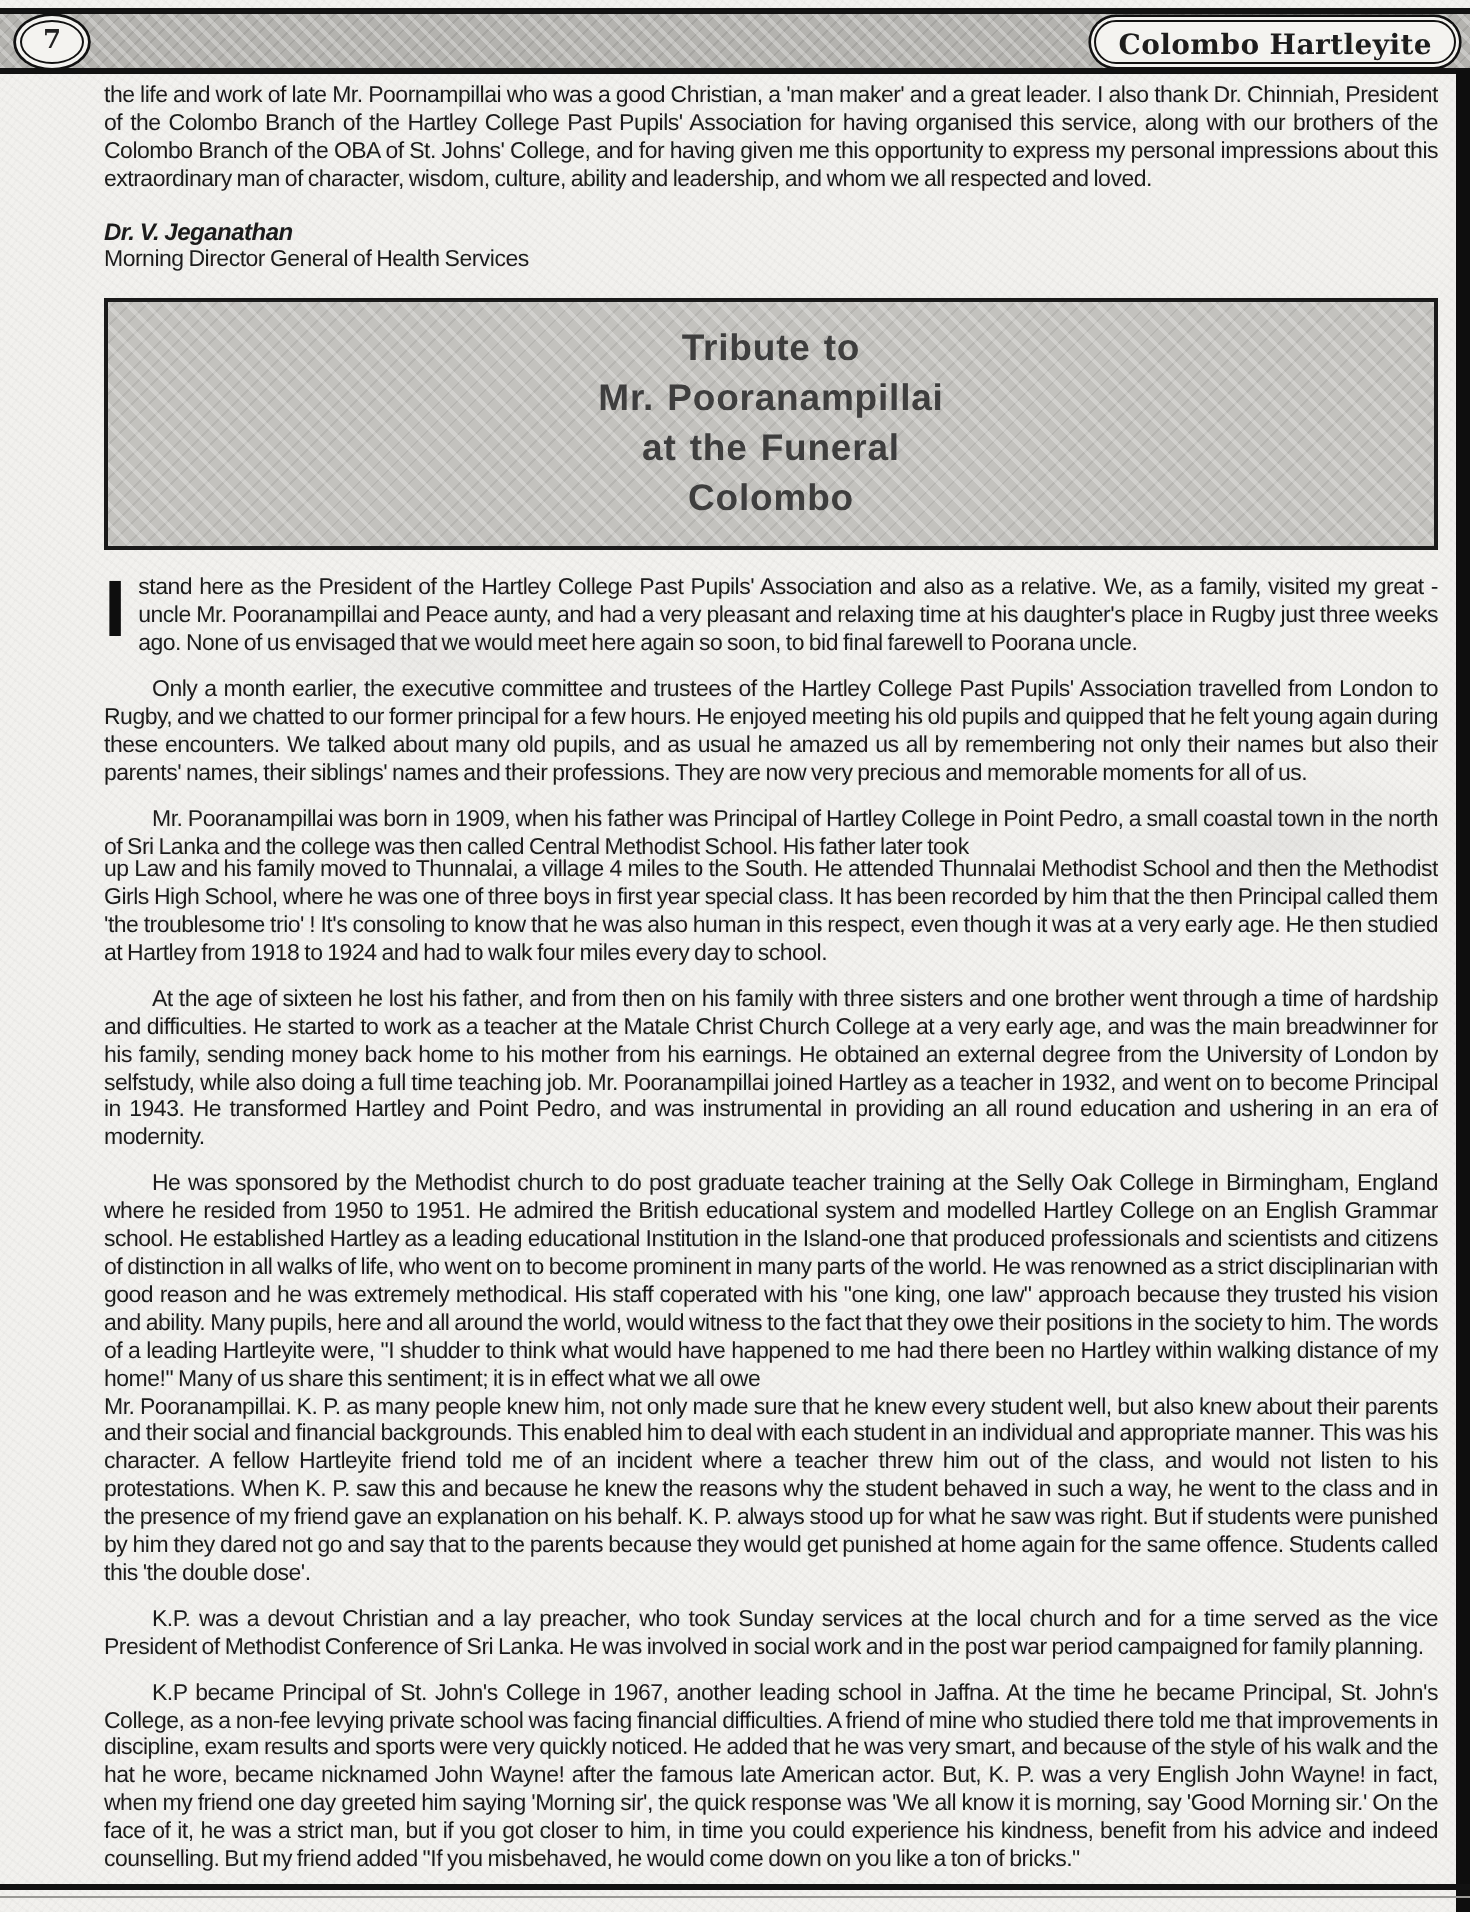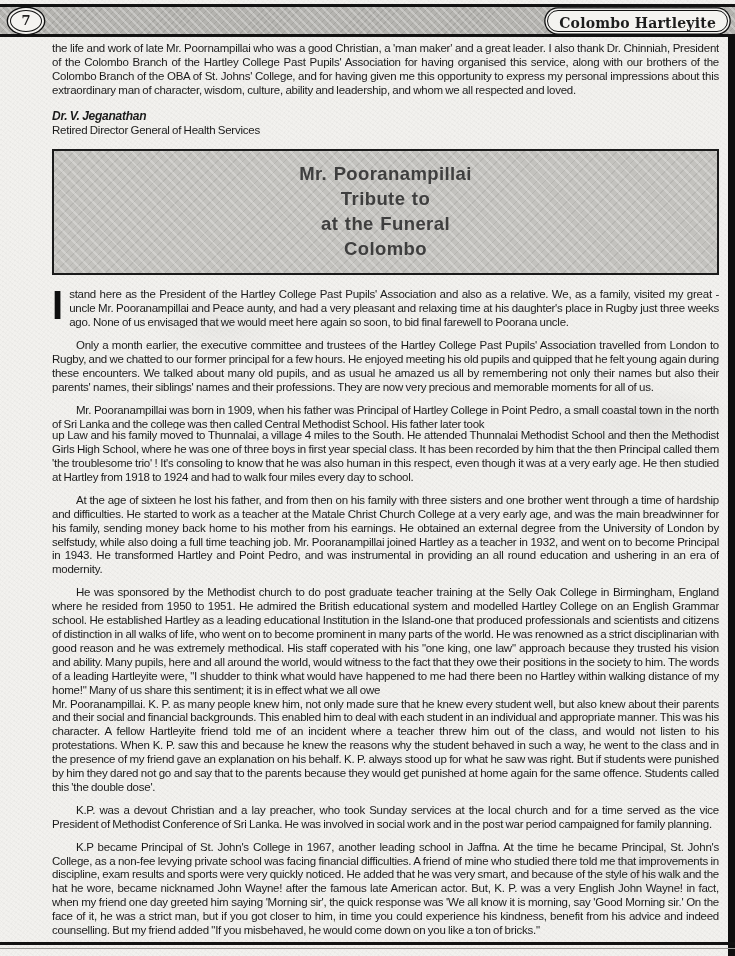--- a/index.html
+++ b/index.html
@@ -89,25 +89,25 @@
       <span>Colombo Hartleyite</span>
     </div>
   </div>
 
   <div class="content">
 
     <div class="col">
       <p>the life and work of late Mr. Poornampillai who was a good Christian, a 'man maker' and a great leader. I also thank Dr. Chinniah, President of the Colombo Branch of the Hartley College Past Pupils' Association for having organised this service, along with our brothers of the Colombo Branch of the OBA of St. Johns' College, and for having given me this opportunity to express my personal impressions about this extraordinary man of character, wisdom, culture, ability and leadership, and whom we all respected and loved.</p>
       <div class="sig">
         <div class="sig-name">Dr. V. Jeganathan</div>
-        <div class="sig-line">Retired Director General of Health Services</div>
+        <div class="sig-line">Morning Director General of Health Services</div>
       </div>
       <div class="tribute-box">
+        <div>Tribute to</div>
         <div>Mr. Pooranampillai</div>
-        <div>Tribute to</div>
         <div>at the Funeral</div>
         <div>Colombo</div>
       </div>
       <p><span class="dropcap">I</span><span>stand here as the President of the Hartley College Past Pupils' Association and also as a relative. We, as a family, visited my great - uncle Mr. Pooranampillai and Peace aunty, and had a very pleasant and relaxing time at his daughter's place in Rugby just three weeks ago.  None of us envisaged that we would meet here again so soon, to bid final farewell to Poorana uncle.</span></p>
       <p class="ind">Only a month earlier, the executive committee and trustees of the Hartley College Past Pupils' Association travelled from London to Rugby, and we chatted to our former principal for a few hours. He enjoyed meeting his old pupils and quipped that he felt young again during these encounters.  We talked about many old pupils, and as usual he amazed us all by remembering not only their names but also their parents' names, their siblings' names and their professions.  They are now very precious and memorable moments for all of us.</p>
       <p class="ind">Mr. Pooranampillai was born in 1909, when his father was Principal of Hartley College in Point Pedro, a small coastal town in the north of Sri Lanka and the college was then called Central Methodist School. His father later took</p>
     </div>
 
     <div class="col">
       <p>up Law and his family moved to Thunnalai, a village 4 miles to the South. He attended Thunnalai Methodist School and then the Methodist Girls High School, where he was one of three boys in first year special class.  It has been recorded by him that the then Principal called them 'the troublesome trio' !  It's consoling to know that he was also human in this respect, even though it was at a very early age.  He then studied at Hartley from 1918 to 1924 and had to walk four miles every day to school.</p>

